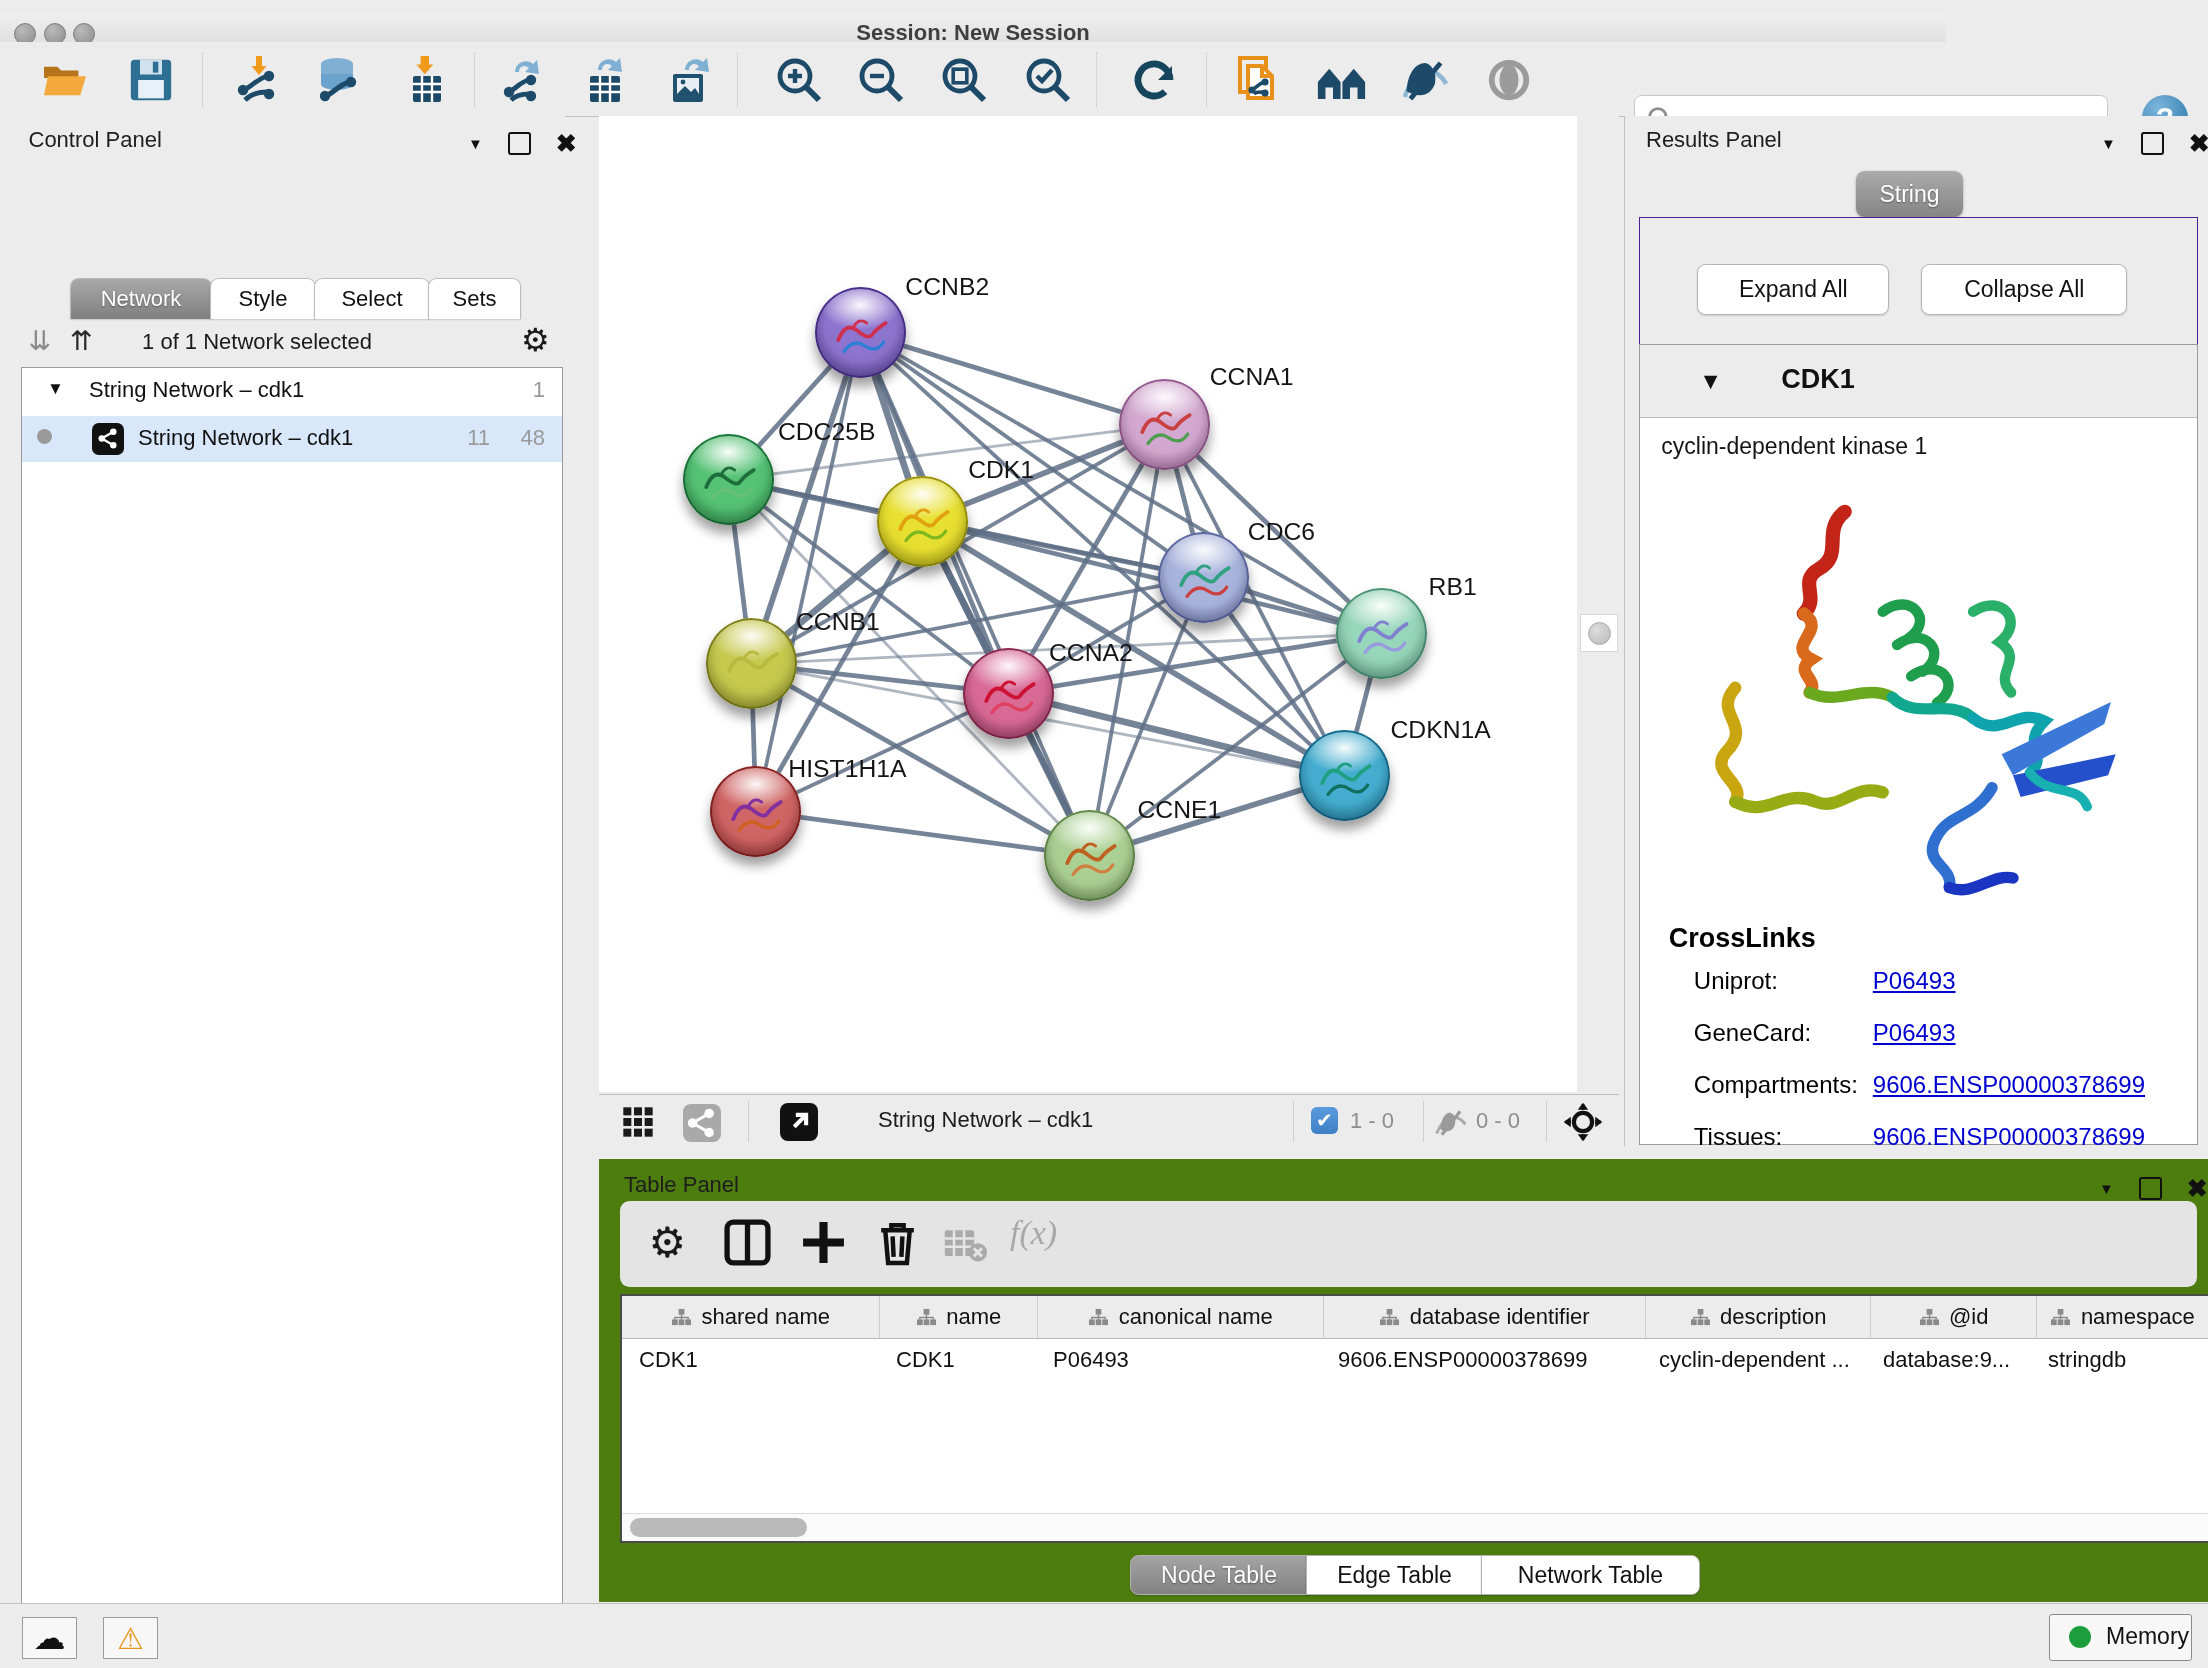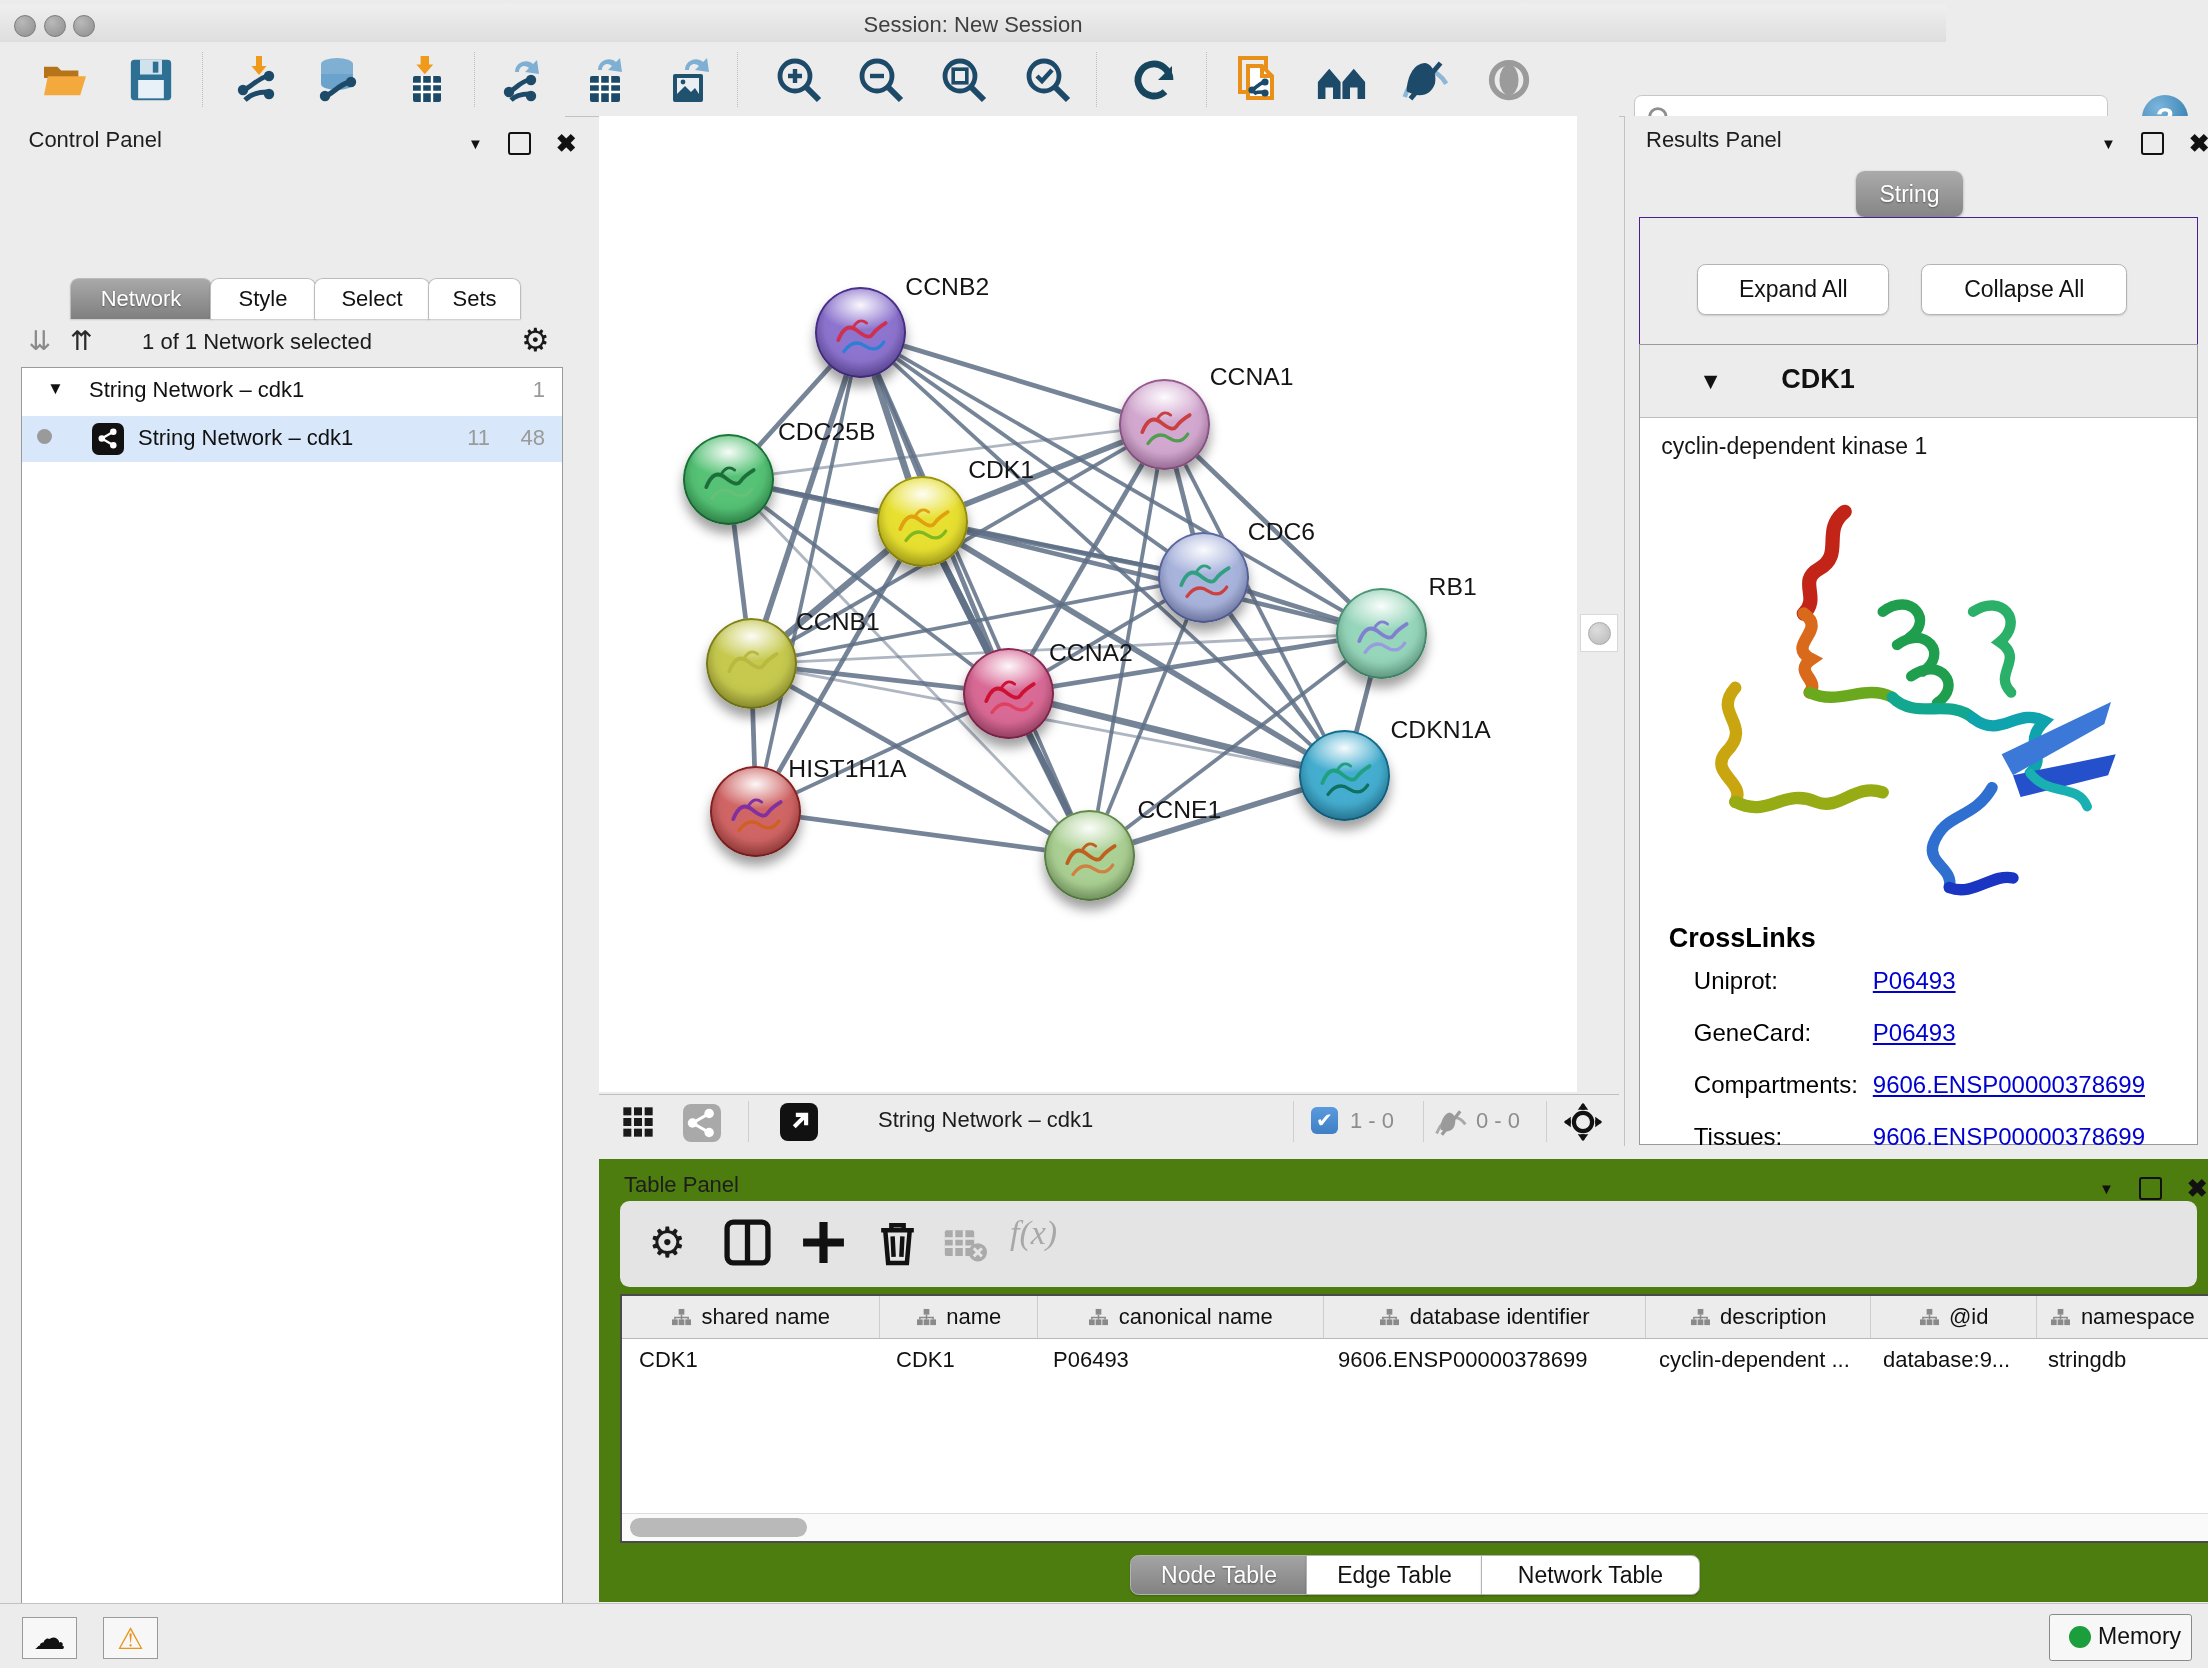--- a/index.html
+++ b/index.html
@@ -2,22 +2,22 @@
 <html style="font-size:15px"><head>
 <meta charset="utf-8">
 <style>
   html,body{margin:0;padding:0;width:2208px;height:1668px;overflow:hidden;
     font-family:"Liberation Sans",sans-serif;background:#ececec;color:#222;
     -webkit-font-smoothing:antialiased;}
   #app{position:absolute;inset:0;}
   .abs{position:absolute;}
 
   
-  #titlebar{position:absolute;left:0;top:4px;width:1946px;height:42px;
-    background:linear-gradient(#efefef,#dcdcdc);border-bottom:1px solid #b2b2b2;}
+  #titlebar{position:absolute;left:0;top:12px;width:1946px;height:42px;
+    background:linear-gradient(#efefef,#dcdcdc);border-bottom:1px solid #b2b2b2;font-weight:bold;}
   .tlight{position:absolute;top:10.5px;width:20px;height:20px;border-radius:50%;
     background:radial-gradient(circle at 35% 30%,#b9b9b9,#8e8e8e);border:1px solid #7d7d7d;}
   #win-title{position:absolute;top:7.6px;left:0;width:100%;text-align:center;
     font-size:22px;color:#3f3f3f;}
 
   
   #toolbar{position:absolute;left:0;top:42px;width:2208px;height:74px;
     background:#ececec;border-bottom:1.9px solid #c2c2c2;}
   .tb-btn{position:absolute;top:13.3px;width:53px;height:49px;display:flex;
     align-items:center;justify-content:center;cursor:default;}
@@ -132,21 +132,21 @@
   .bt-tab.sel{background:linear-gradient(#a4a4a4,#828282);color:#fff;text-shadow:0 1px 1.9px rgba(0,0,0,.4);}
 
   
   #statusbar{position:absolute;left:0;top:1603px;width:2208px;height:66px;background:#ececec;
     border-top:1.9px solid #c2c2c2;}
   .sb-box{position:absolute;top:13.3px;width:53px;height:40px;background:#f7f7f7;
     border:1.9px solid #9a9a9a;display:flex;align-items:center;justify-content:center;}
   #memory-btn{position:absolute;left:2049px;top:9.5px;width:141px;height:45px;background:#f7f7f7;
     border:1px solid #8a8a8a;border-radius:2.9px;}
   #memory-dot{position:absolute;left:19px;top:11.4px;width:22px;height:22px;border-radius:50%;}
-  #memory-label{position:absolute;left:48px;top:8.6px;font-size:23px;color:#111;}
+  #memory-label{position:absolute;left:56px;top:8.6px;font-size:23px;color:#111;}
 
   svg{display:block;}
 </style>
 </head>
 <body>
 
 <div id="app">
 
   <div id="titlebar">
     <span class="tlight" style="left:14.3px"></span>

